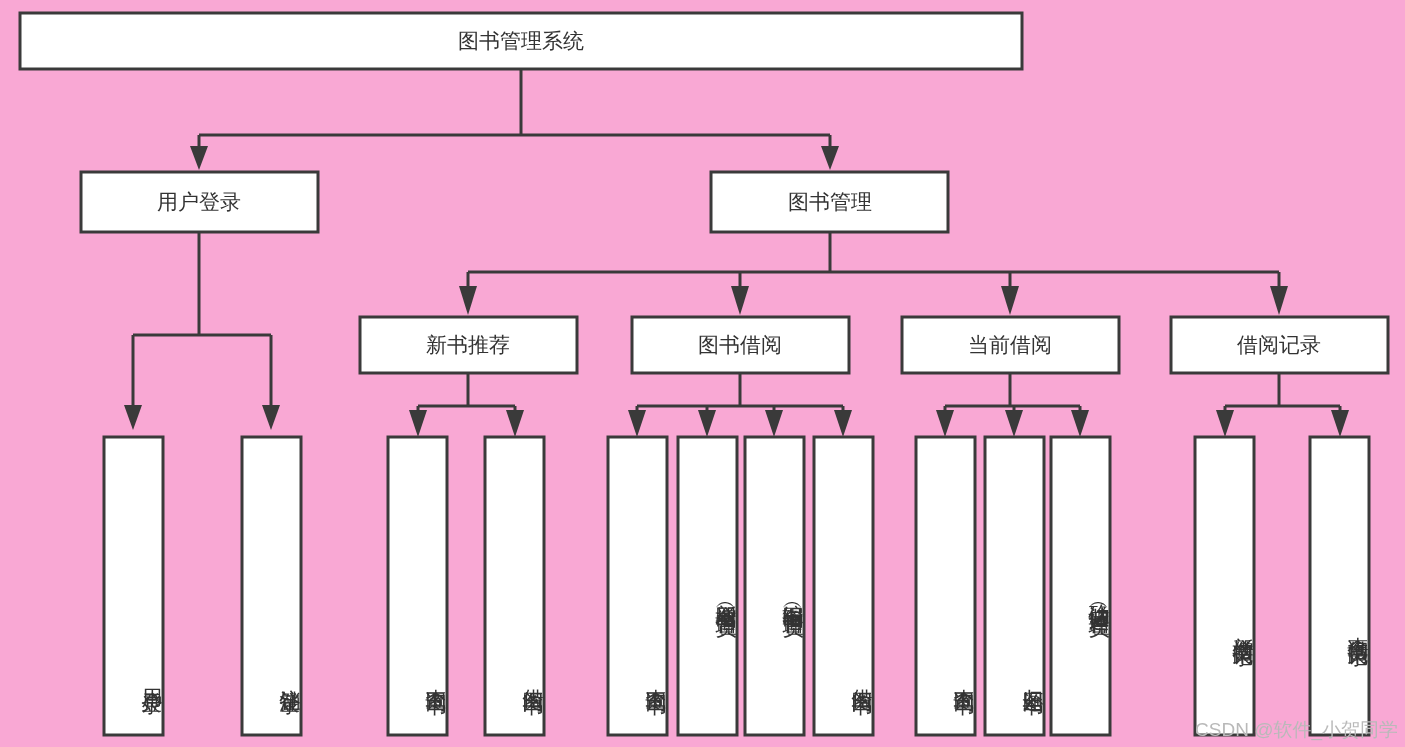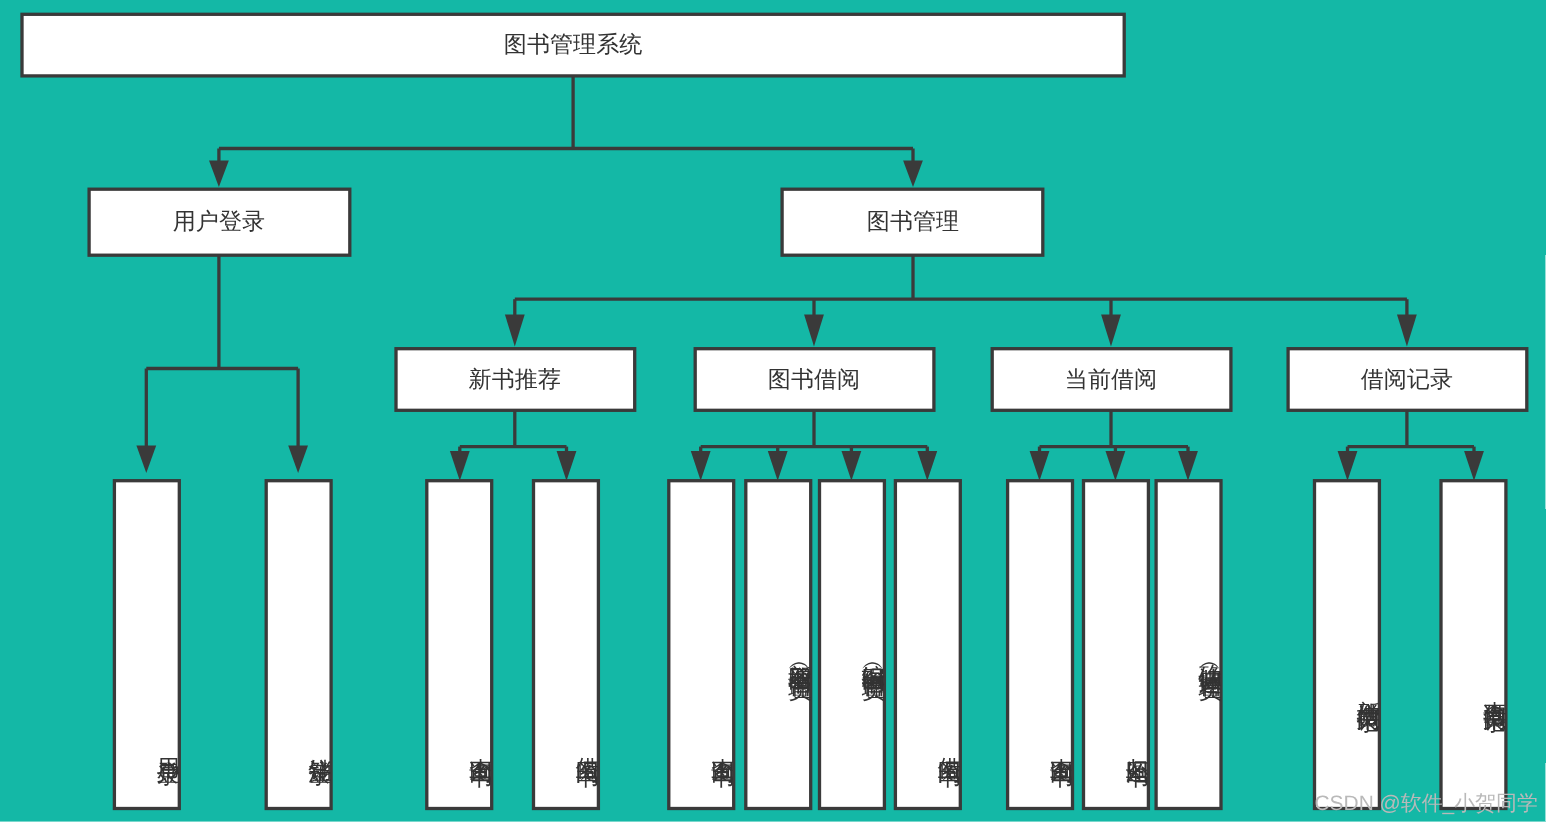--- a/index.html
+++ b/index.html
@@ -12,21 +12,21 @@
     width: 1405px;
     height: 747px;
     font-family: "Liberation Sans", "DejaVu Sans", sans-serif;
     overflow: hidden;
     position: relative;
   }
   #diagram-root {
     position: relative;
     width: 1405px;
     height: 747px;
-    background: #14b8a6;
+    background: #f9a8d4;
   }
   svg.diagram-canvas {
     position: absolute;
     left: 0;
     top: 0;
     width: 1405px;
     height: 747px;
     display: block;
   }
   .node-box {

